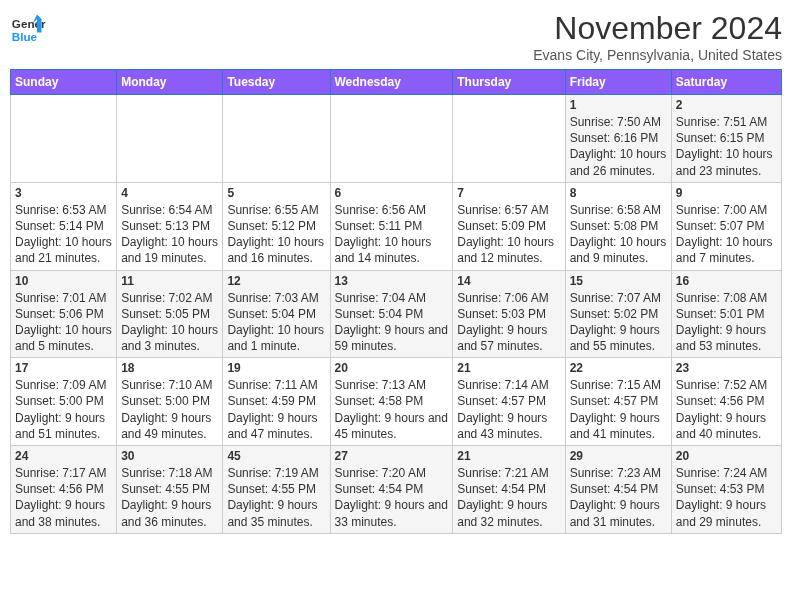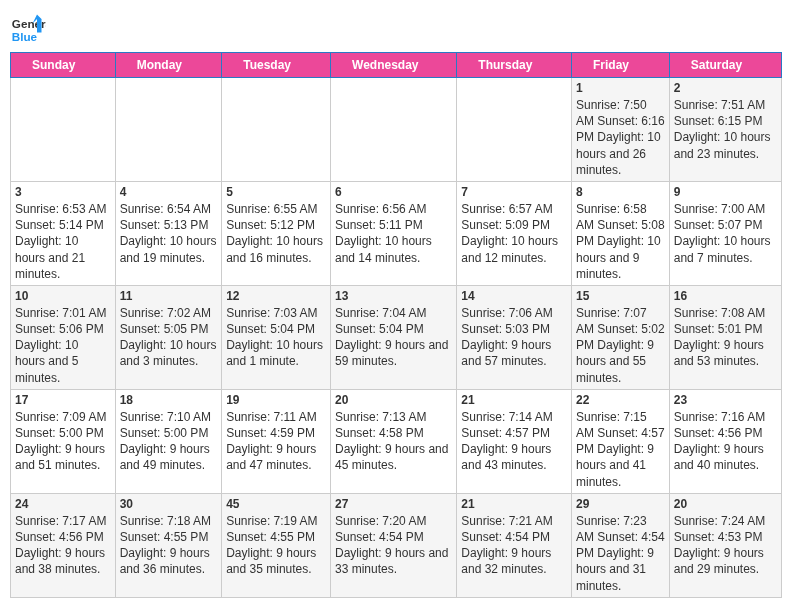--- a/index.html
+++ b/index.html
@@ -36,23 +36,23 @@
     .subtitle {
       font-size: 14px;
       color: #555;
     }
     table {
       width: 100%;
       border-collapse: collapse;
       font-size: 11px;
     }
     thead tr th {
-      background-color: #ec4899;
+      background-color: #8b5cf6;
       color: #fff;
-      padding: 5px 21px;
+      padding: 5px 4px;
       text-align: left;
       font-size: 12px;
       font-weight: bold;
       border: 1px solid #2979C5;
     }
     tbody tr td {
       border: 1px solid #ccc;
       vertical-align: top;
       padding: 3px 4px;
       height: 80px;
@@ -79,20 +79,24 @@
 </head>
 <body>
 
 <div class="header">
   <div class="logo">
     <svg class="logo-icon" viewBox="0 0 40 40">
       <text x="2" y="20" font-size="13" font-weight="bold" fill="#333">General</text>
       <text x="2" y="34" font-size="13" font-weight="bold" fill="#2196F3">Blue</text>
       <polygon points="30,5 40,15 35,10 35,25 30,25 30,10 25,15" fill="#2196F3"></polygon>
     </svg>
+  </div>
+  <div class="title-block">
+    <div class="month-title">November 2024</div>
+    <div class="subtitle">Evans City, Pennsylvania, United States</div>
   </div>
 </div>
 
 <table>
   <thead>
     <tr>
     <th>Sunday</th>
         <th>Monday</th>
         <th>Tuesday</th>
         <th>Wednesday</th>
@@ -241,21 +245,21 @@
 Daylight: 9 hours and 43 minutes.</div>
         </td>
         <td>
           <div class="day-num">22</div>
           <div class="day-info">Sunrise: 7:15 AM
 Sunset: 4:57 PM
 Daylight: 9 hours and 41 minutes.</div>
         </td>
         <td>
           <div class="day-num">23</div>
-          <div class="day-info">Sunrise: 7:16 AM
+          <div class="day-info">Sunrise: 7:52 AM
 Sunset: 4:56 PM
 Daylight: 9 hours and 40 minutes.</div>
         </td>
       </tr>
       <tr>
         <td>
           <div class="day-num">24</div>
           <div class="day-info">Sunrise: 7:17 AM
 Sunset: 4:56 PM
 Daylight: 9 hours and 38 minutes.</div>

